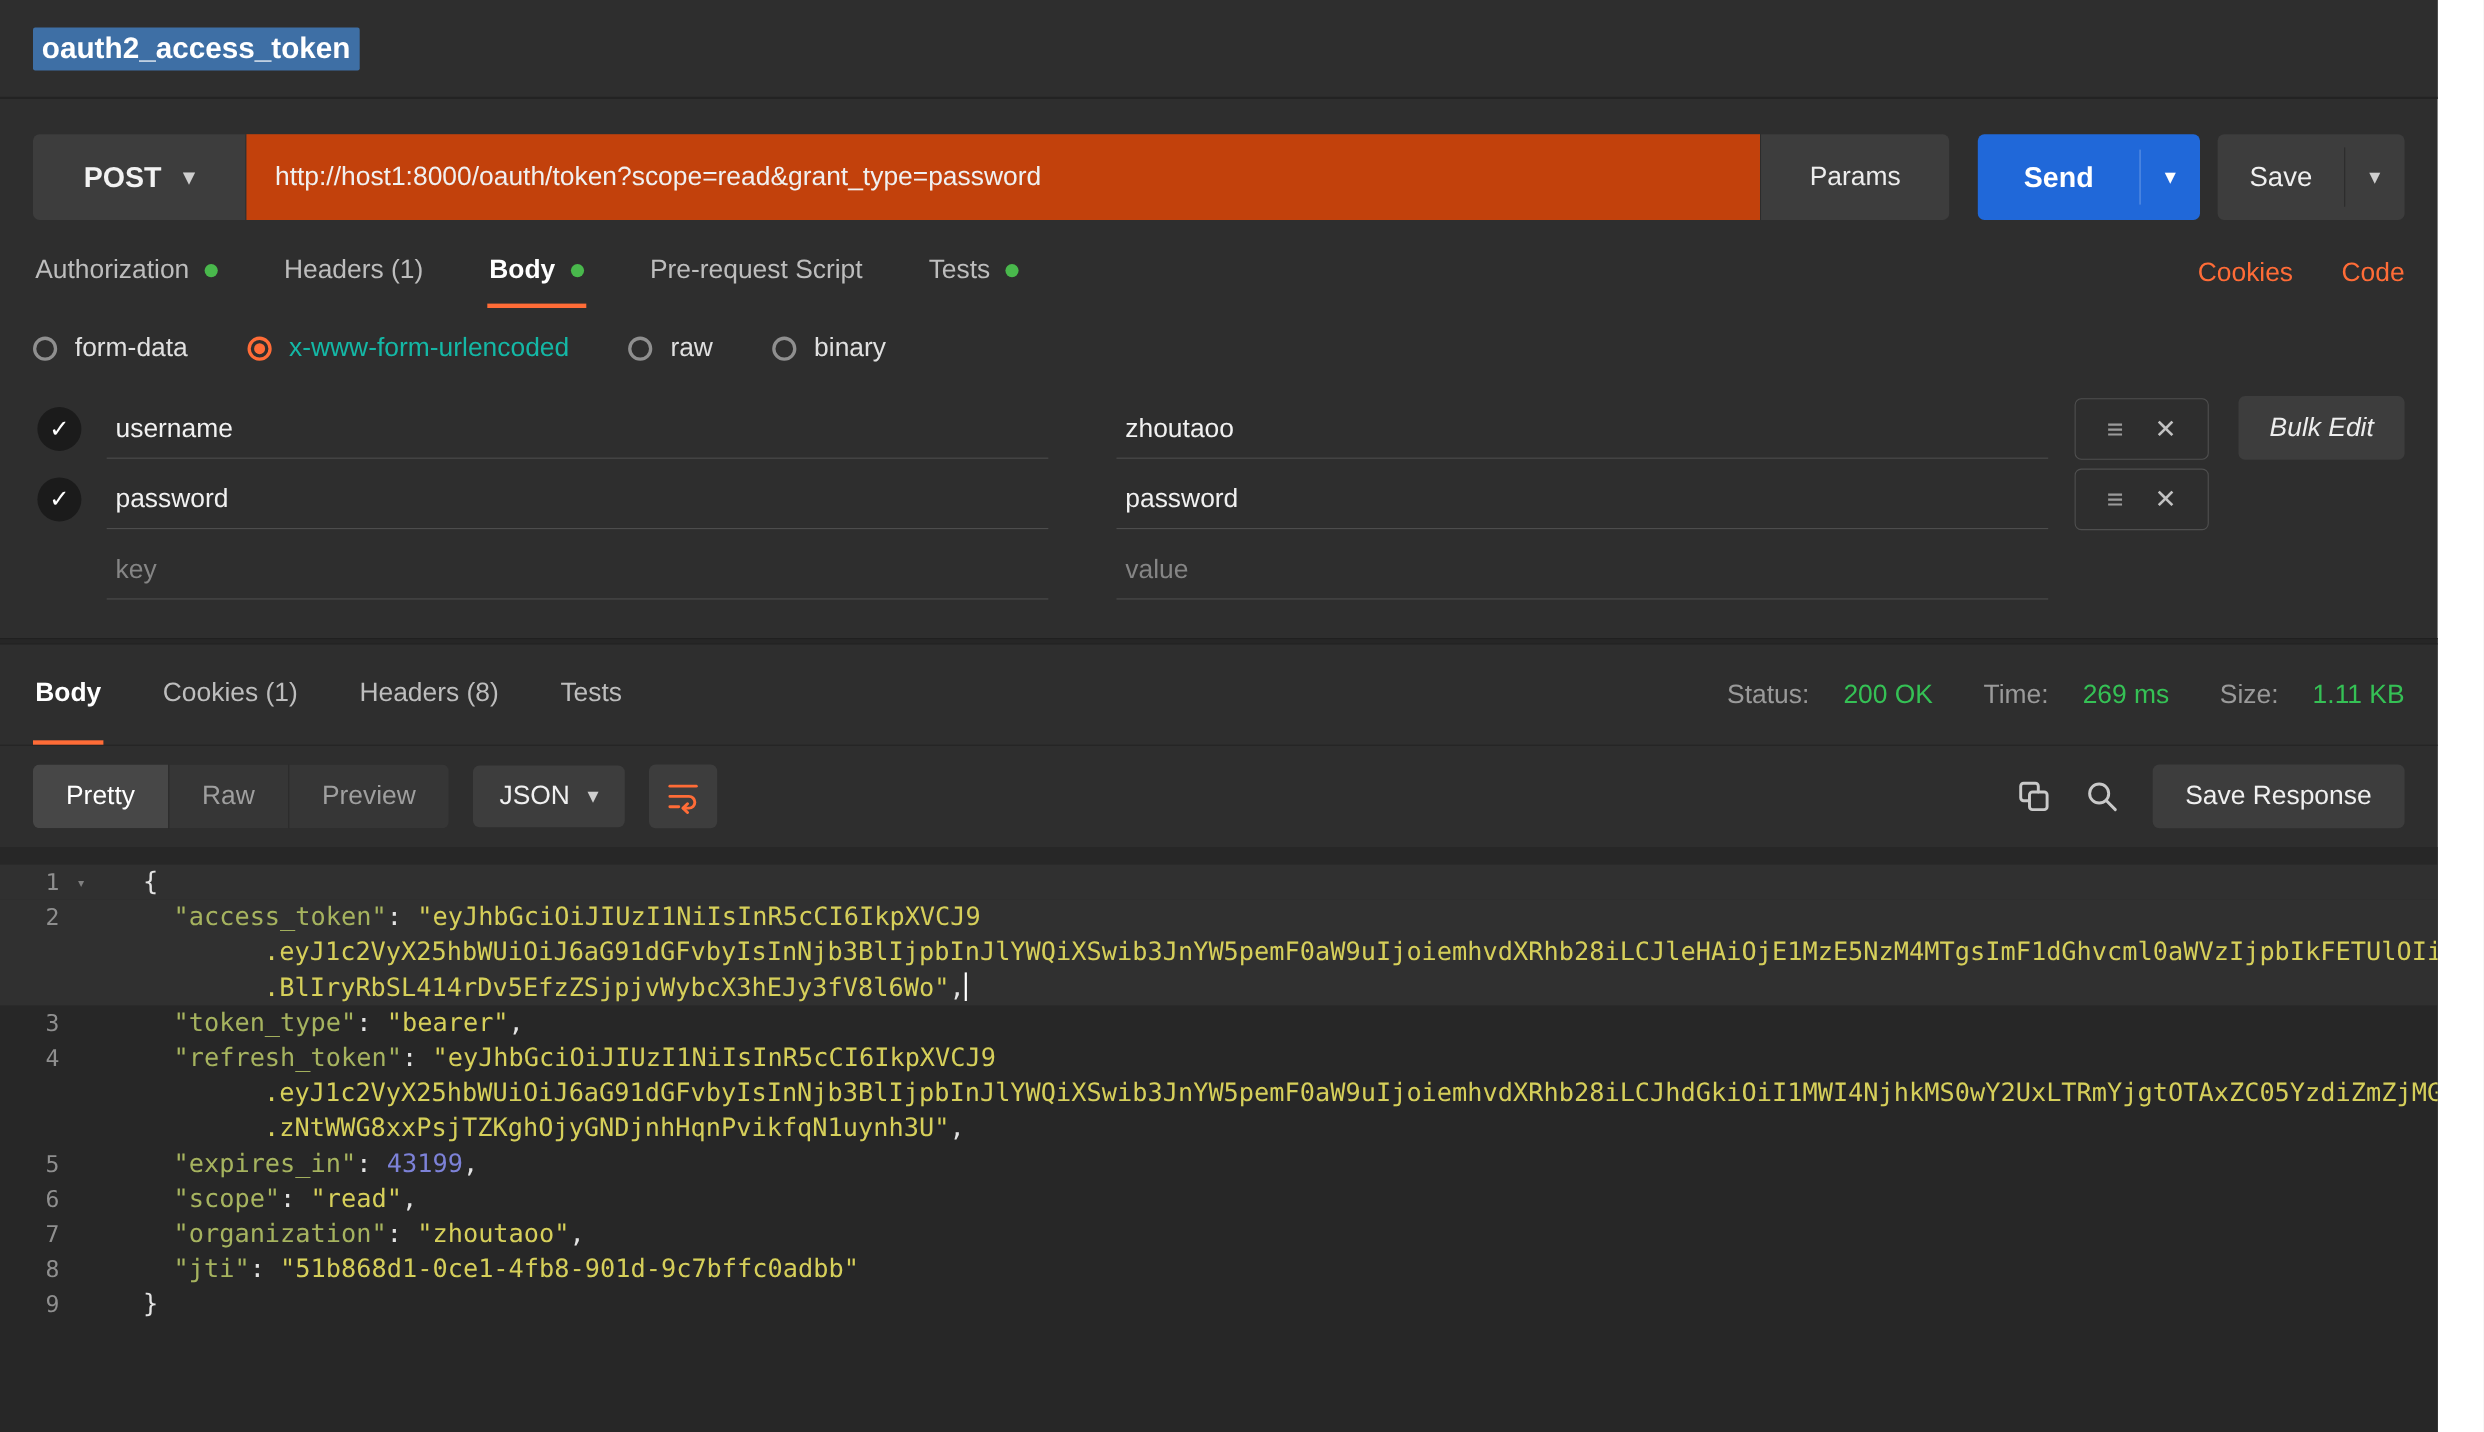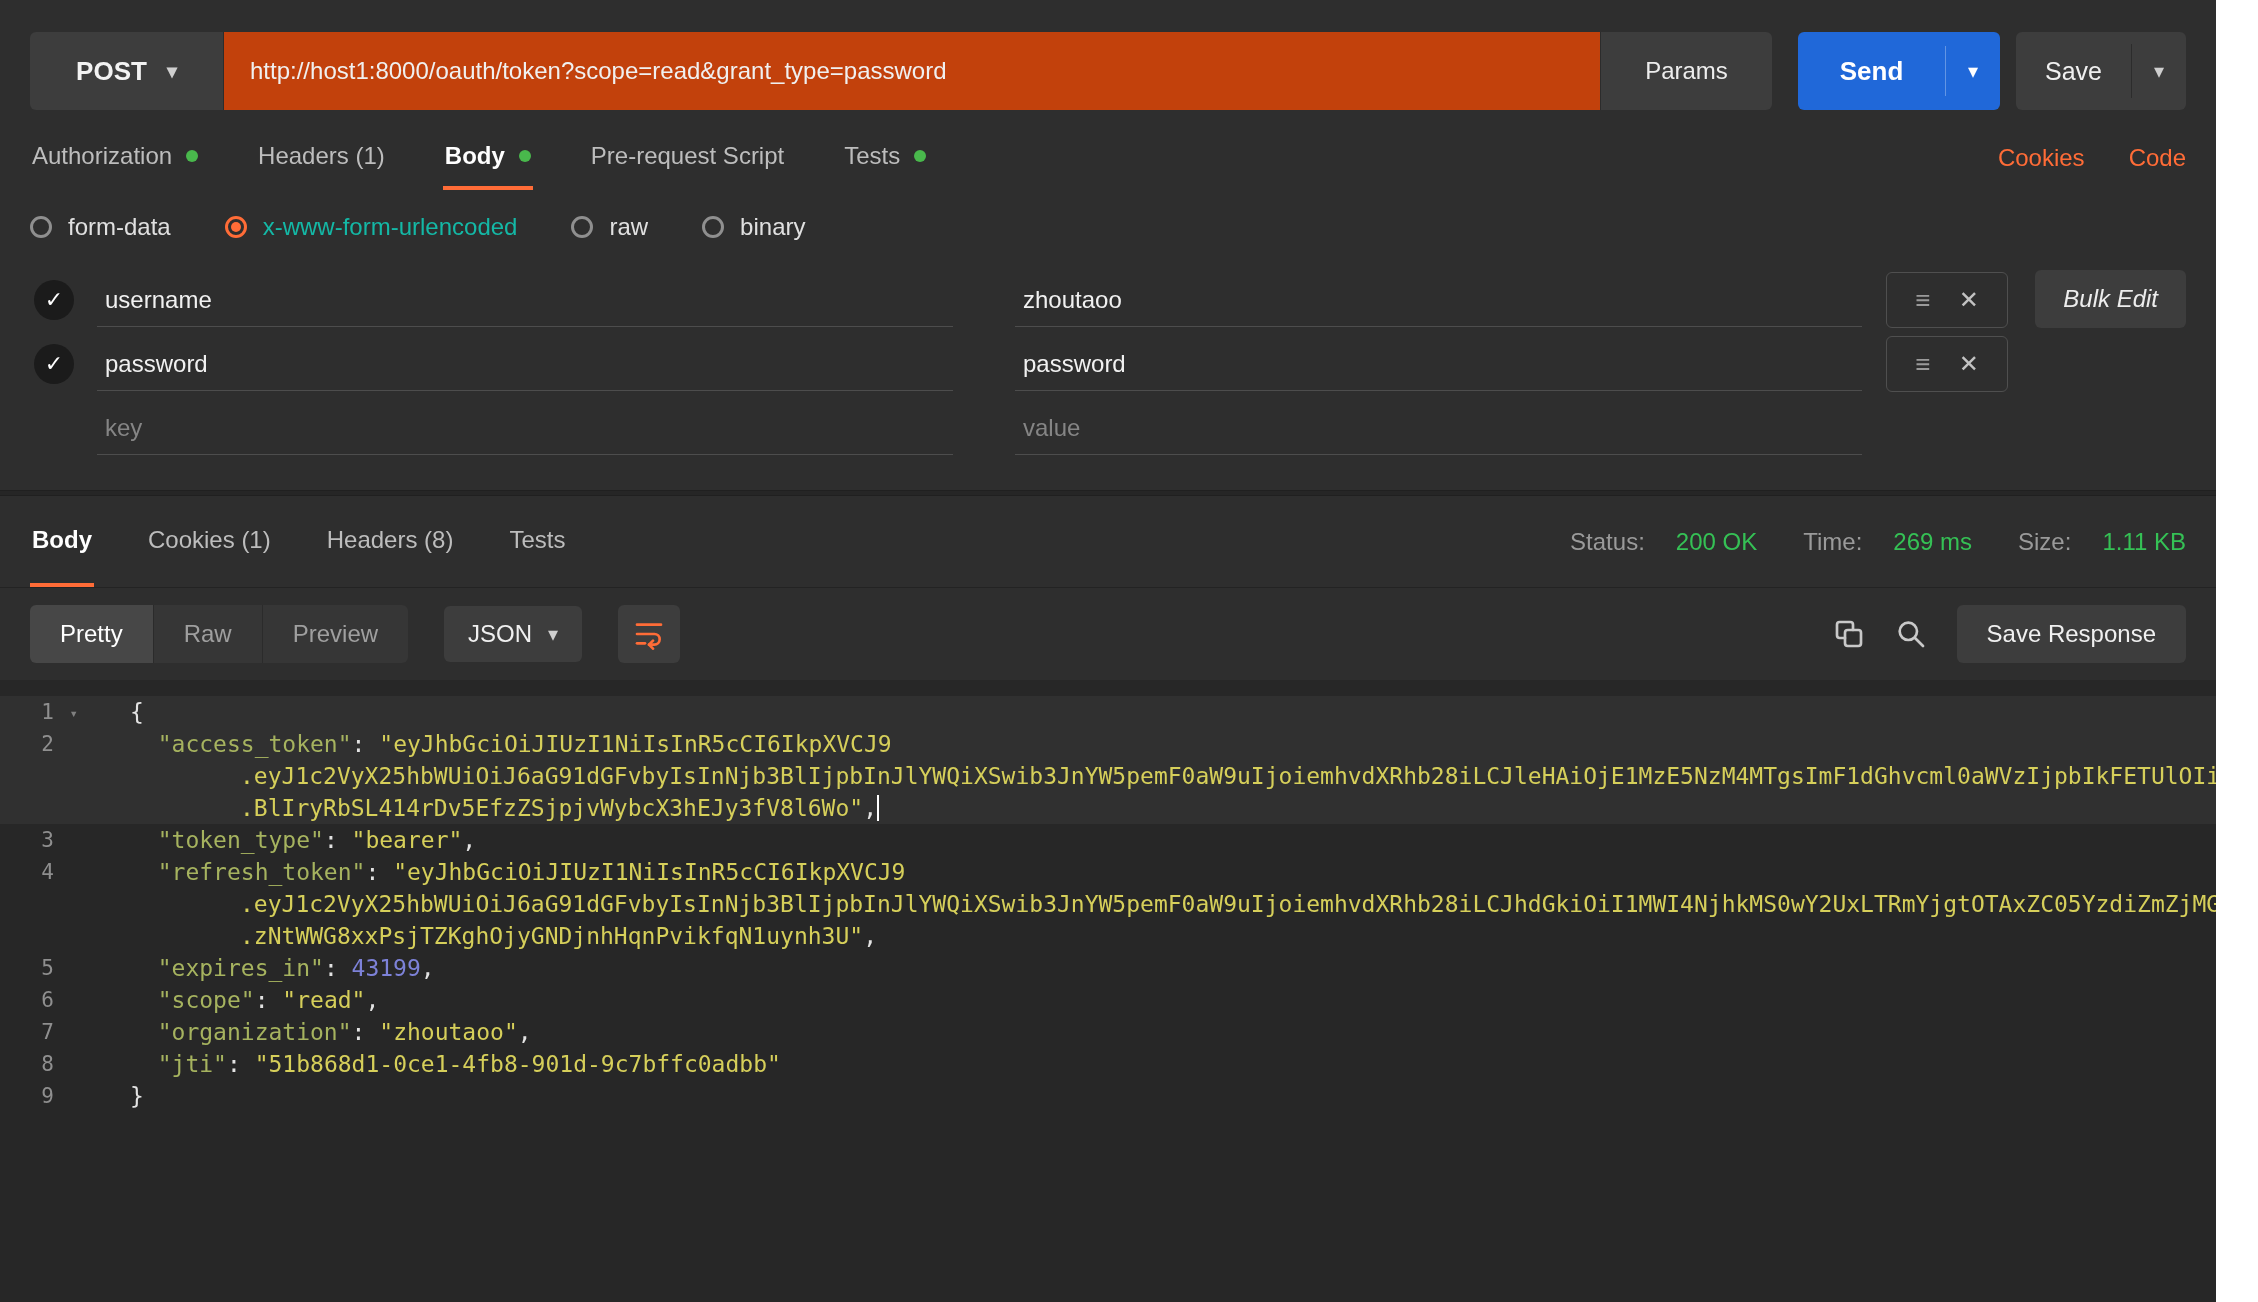--- a/index.html
+++ b/index.html
@@ -82,21 +82,21 @@
   
   .resp{flex:1;display:flex;flex-direction:column;background:var(--bg_app);min-height:0;}
   .resp-head{height:92px;flex:0 0 92px;display:flex;align-items:stretch;gap:52px;padding:0 30px;
              border-bottom:1px solid #232323;}
   .resp-head .rtab{border-bottom-width:4px;}
   .resp-meta{margin-left:auto;display:flex;gap:46px;align-items:center;}
   .meta-item{display:flex;gap:10px;font-size:24px;align-items:center;}
   .mlabel{color:#9a9a9a;}
   .mvalue{color:var(--status_green);margin-left:21px;}
 
-  .resp-toolbar{height:92px;flex:0 0 92px;display:flex;align-items:center;gap:36px;padding:0 30px;}
+  .resp-toolbar{height:92px;flex:0 0 92px;display:flex;align-items:center;gap:22px;padding:0 30px;}
   .seg{display:flex;border-radius:6px;overflow:hidden;}
   .seg-btn{padding:0 30px;height:58px;display:flex;align-items:center;background:#363636;
            color:#9f9f9f;font-size:24px;cursor:pointer;}
   .seg-btn + .seg-btn{border-left:1px solid #2b2b2b;}
   .seg-btn.active{background:#474747;color:#ffffff;}
   .json-dd{height:56px;background:var(--bg_button);border-radius:6px;display:flex;align-items:center;
            gap:16px;padding:0 24px;font-size:24px;color:#f0f0f0;cursor:pointer;}
   .wrap-btn{width:62px;height:58px;background:var(--bg_button);border-radius:6px;display:flex;
             align-items:center;justify-content:center;cursor:pointer;}
   .tool-right{margin-left:auto;display:flex;align-items:center;gap:30px;}
@@ -118,20 +118,23 @@
   .tok-str{color:var(--json_string);}
   .tok-num{color:var(--json_number);}
   .tok-pun{color:#e3e3e3;}
   .caret{display:inline-block;width:0;border-left:2px solid #ffffff;height:26px;vertical-align:-5px;}
 </style>
 </head>
 <body>
 
 <div class="app">
 
+  <div class="tab-bar">
+    <span class="tab-title">oauth2_access_token</span>
+  </div>
 
   <div class="req">
     <div class="req-bar">
       <div class="method">
         <span>POST</span>
         <span class="chev">▾</span>
       </div>
       <input class="url" value="http://host1:8000/oauth/token?scope=read&amp;grant_type=password" style="">
       <div class="params">Params</div>
       <div class="send">

